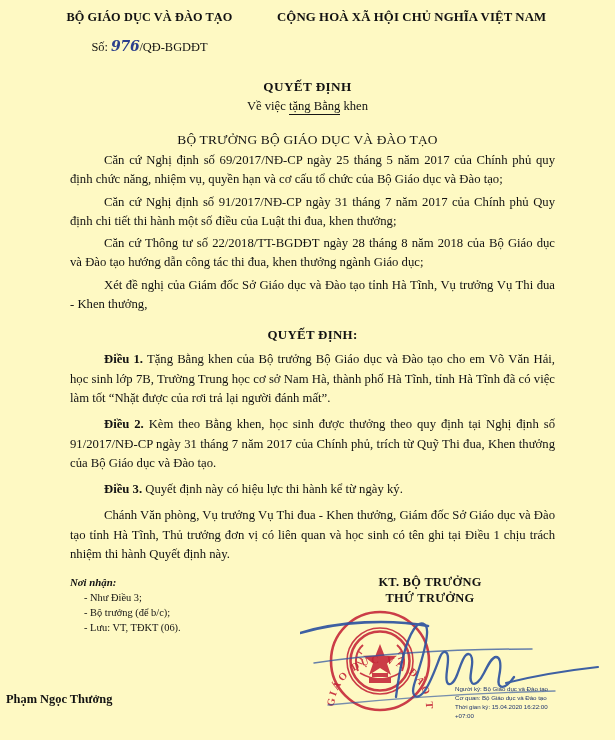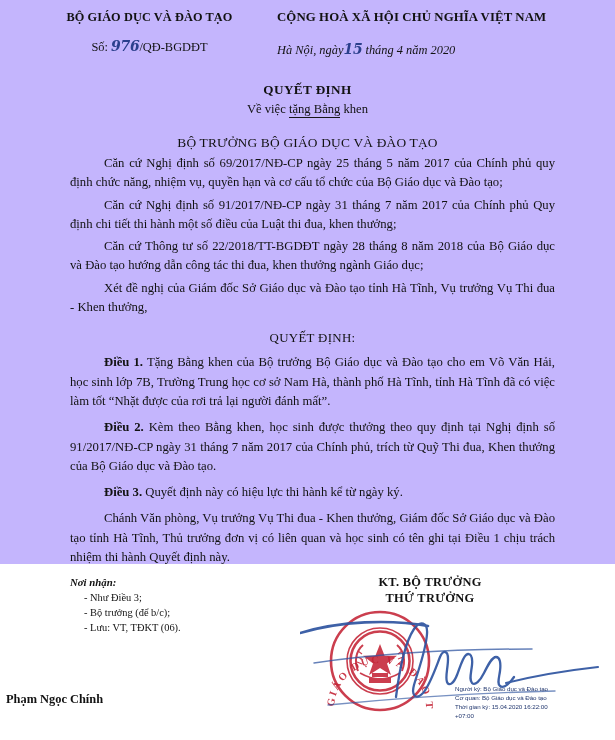--- a/index.html
+++ b/index.html
@@ -5,22 +5,22 @@
   * { margin:0; padding:0; box-sizing:border-box; }
   html, body {
     width:615px; height:740px;
     background:#ffffff;
     font-family:"Liberation Serif", "DejaVu Serif", serif;
     color:#121212;
     overflow:hidden;
   }
   #page {
     position:relative;
-    width:615px; height:564px;
-    background:#c4b5fd;
+    width:615px; height:740px;
+    background:#fef9c3;
   }
 
   
   .header { display:flex; padding:10px 22px 0 22px; }
   .hdr-left { width:255px; text-align:center; }
   .hdr-right { flex:1; text-align:left; }
 
   .org-name {
     font-size:12.3px; font-weight:bold; letter-spacing:.1px;
     white-space:nowrap;
@@ -67,21 +67,21 @@
   .para {
     font-size:12.7px; line-height:1.52;
     text-align:justify; text-indent:34px;
     margin-top:3px;
     text-justify:inter-word;
   }
   .para.tight { margin-top:7px; }
   .para b { font-weight:bold; }
 
   .t-decides {
-    text-align:center; font-size:12.9px; font-weight:normal;
+    text-align:center; font-size:12.9px; font-weight:bold;
     margin-top:14px; letter-spacing:.3px;
   }
 
   
   .footer {
     position:absolute; left:0; right:0; top:575px; height:142px;
   }
   .recipients {
     position:absolute; left:70px; top:0; font-size:10.4px; line-height:1.42;
   }
@@ -126,25 +126,20 @@
   <div class="header">
     <div class="hdr-left">
       <div class="org-name">BỘ GIÁO DỤC VÀ ĐÀO TẠO</div>
       <div class="doc-no">
         <span>Số:</span>
         <span class="ink">976</span><span>/QĐ-BGDĐT</span>
       </div>
     </div>
     <div class="hdr-right">
       <div class="nation-name">CỘNG HOÀ XÃ HỘI CHỦ NGHĨA VIỆT NAM</div>
-      <div class="place-date">
-        <span>Hà Nội, ngày</span><span class="ink">15</span>
-        <span>tháng 4</span>
-        <span>năm 2020</span>
-      </div>
     </div>
   </div>
 
   <div class="t-quyetdinh">QUYẾT ĐỊNH</div>
   <div class="t-subject"><span>Về việc </span><span class="u">tặng Bằng</span><span> khen</span></div>
   <div class="t-minister">BỘ TRƯỞNG BỘ GIÁO DỤC VÀ ĐÀO TẠO</div>
 
   <div class="body">
     <div class="para">Căn cứ Nghị định số 69/2017/NĐ-CP ngày 25 tháng 5 năm 2017 của Chính phủ quy định chức năng, nhiệm vụ, quyền hạn và cơ cấu tổ chức của Bộ Giáo dục và Đào tạo;</div>
     <div class="para">Căn cứ Nghị định số 91/2017/NĐ-CP ngày 31 tháng 7 năm 2017 của Chính phủ Quy định chi tiết thi hành một số điều của Luật thi đua, khen thưởng;</div>
@@ -220,21 +215,21 @@
                    C 171,69 169,75 172,78 C 175,81 180,76 184,68
                    C 188,60 192,52 196,52 C 200,52 201,58 200,66
                    C 199,73 197,79 200,81 C 204,84 210,78 214,72" stroke-width="2.3"></path>
           <path d="M 206,78 C 230,72 262,66 298,62" stroke-width="2.1"></path>
           <path d="M 14,58 C 70,50 150,44 232,44" stroke-width="1.5" opacity="0.8"></path>
           <path d="M 28,100 C 90,94 170,88 255,86" stroke-width="1.4" opacity="0.7"></path>
         </g>
       </svg>
     </div>
 
-    <div class="sb-name">Phạm Ngọc Chính</div>
+    <div class="sb-name">Phạm Ngọc Thưởng</div>
 
     <div class="dsig">
       <div>Người ký: Bộ Giáo dục và Đào tạo</div>
       <div>Cơ quan: Bộ Giáo dục và Đào tạo</div>
       <div>Thời gian ký: 15.04.2020 16:22:00</div>
       <div>+07:00</div>
     </div>
 
   </div>
 </div>

